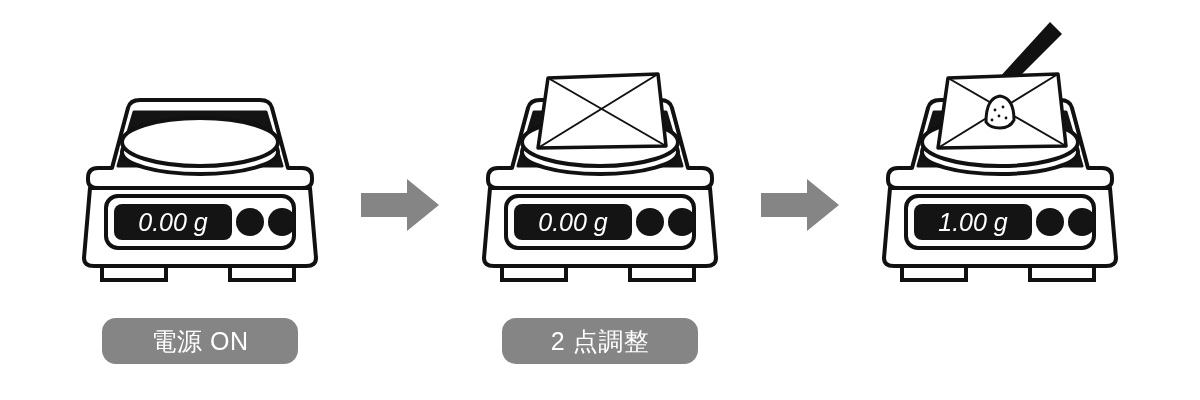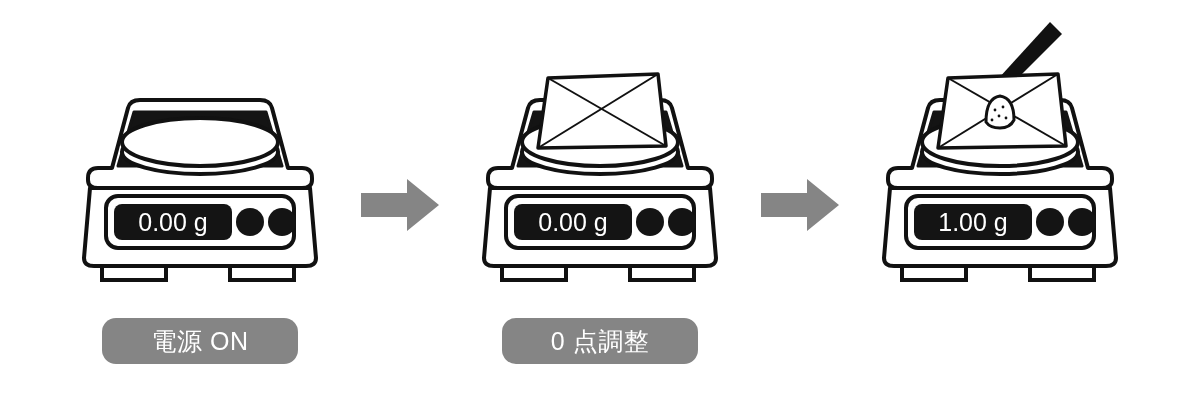--- a/index.html
+++ b/index.html
@@ -29,20 +29,21 @@
     flex: 0 0 300px;
     display: flex;
     flex-direction: column;
     align-items: center;
   }
   .scale-art {
     position: relative;
     width: 300px;
     height: 300px;
     flex: 0 0 300px;
+    font-style: italic;
   }
   .scale-art svg {
     display: block;
     width: 300px;
     height: 300px;
   }
   .arrow-cell {
     width: 100px;
     flex: 0 0 100px;
     height: 400px;
@@ -151,21 +152,21 @@
         <g>
           <rect x="64" y="204" width="118" height="36" rx="8" fill="#141414"></rect>
           <text class="readout-text" x="123" y="231" text-anchor="middle">0.00 g</text>
         </g>
         <circle cx="200" cy="222" r="14" fill="#141414"></circle>
         <circle cx="232" cy="222" r="14" fill="#141414"></circle>
         <rect x="52" y="266" width="64" height="14" fill="#ffffff" stroke="#111111" stroke-width="4"></rect>
         <rect x="180" y="266" width="64" height="14" fill="#ffffff" stroke="#111111" stroke-width="4"></rect>
       </svg>
     </div>
-    <div class="label-pill" style="background:#858585">0 点調整</div>
+    <div class="label-pill" style="background:#858585">2 点調整</div>
   </div>
 
   <div class="arrow-cell">
     <svg viewBox="0 0 90 60" xmlns="http://www.w3.org/2000/svg">
       <polygon points="6,18 52,18 52,4 84,30 52,56 52,42 6,42" fill="#858585"></polygon>
     </svg>
   </div>
 
   <div class="step">
     <div class="scale-art">

